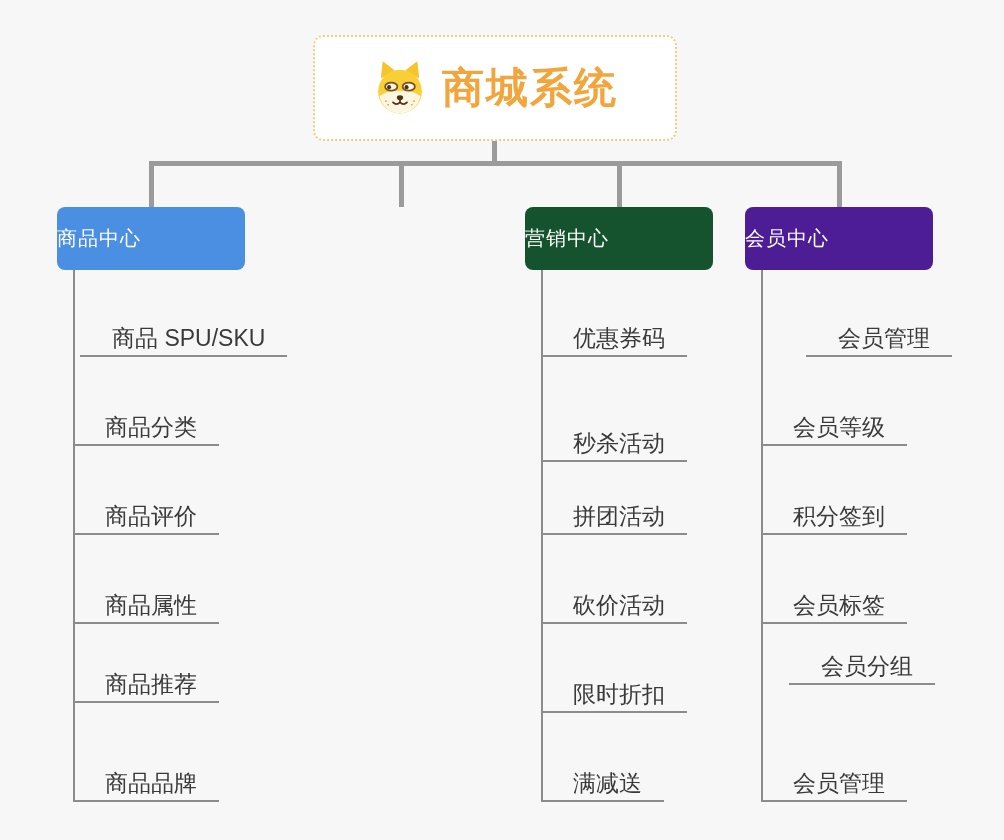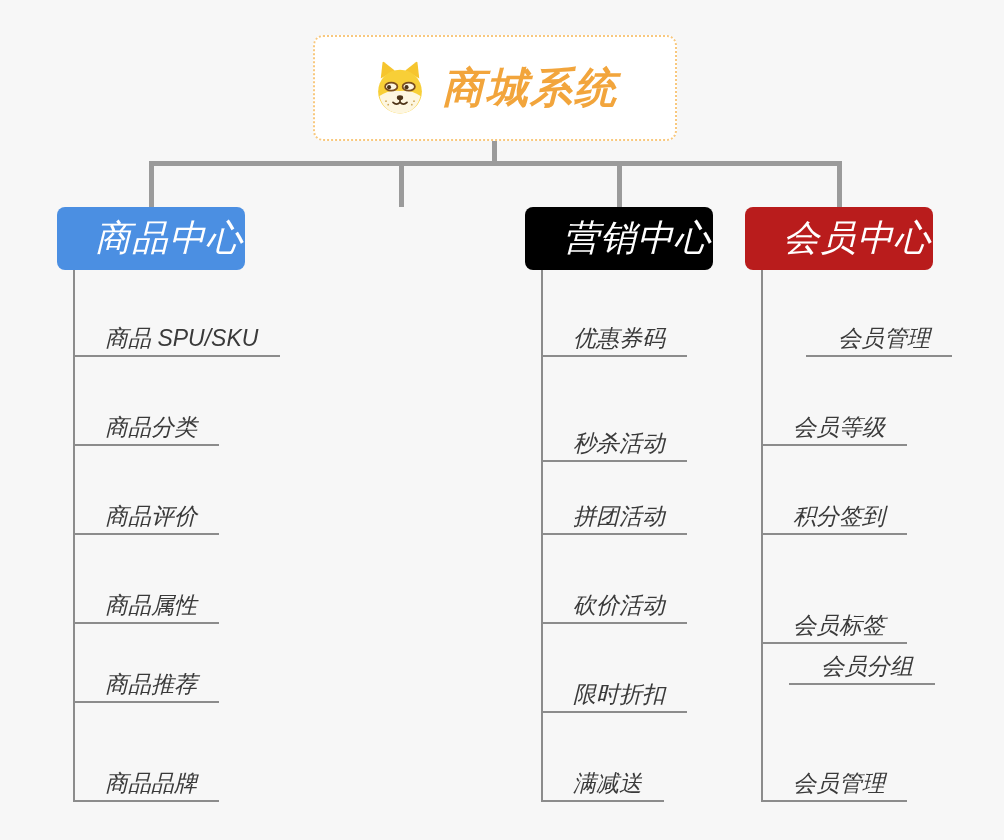--- a/index.html
+++ b/index.html
@@ -2,21 +2,21 @@
 <html><head>
 <meta charset="utf-8">
 <style>
   html,body{margin:0;padding:0;}
   body{
     width:1004px;height:840px;
     background:#f7f7f7;
     font-family:"Liberation Sans","DejaVu Sans",sans-serif;
     overflow:hidden;
   }
-  #canvas{position:relative;width:1004px;height:600px;background:#f7f7f7;font-style:italic;}
+  #canvas{position:relative;width:1004px;height:600px;background:#f7f7f7;}
 
   
   .root-node{
     position:absolute;left:313px;top:35px;width:364px;height:106px;
     background:#ffffff;border:2px dotted #f8c87e;border-radius:10px;
     box-sizing:border-box;
     display:flex;align-items:center;justify-content:center;gap:14px;
   }
   .root-title{
     font-size:42px;font-weight:600;color:#f2a53c;letter-spacing:2px;
@@ -27,24 +27,23 @@
   
   .conn{position:absolute;background:#9b9b9b;}
   .root-trunk{left:492px;top:141px;width:5px;height:22px;}
   .h-line{left:149px;top:161px;width:693px;height:5px;}
   .drop{top:166px;width:5px;height:41px;}
 
   
   .branch{position:absolute;top:207px;width:275px;height:620px;}
   .branch-header{
     width:188px;height:63px;border-radius:8px;
-    display:flex;align-items:center;justify-content:center;
-    color:#ffffff;font-size:36px;letter-spacing:1px;white-space:nowrap;
+    display:flex;align-items:center;justify-content:flex-start;
+    color:#ffffff;font-size:20px;letter-spacing:1px;white-space:nowrap;
     box-sizing:border-box;
-    padding-left:36px;
   }
   .trunk{
     position:absolute;left:16px;top:63px;width:2px;height:532px;
     background:#8c8c8c;
   }
   .leaf{
     position:absolute;left:16px;height:36px;line-height:34px;
     padding:0 22px 0 32px;box-sizing:border-box;
     border-bottom:2px solid #8c8c8c;
     font-size:23px;color:#3a3a3a;white-space:nowrap;
@@ -81,53 +80,53 @@
   <div class="conn drop" style="left:399px"></div>
   <div class="conn drop" style="left:617px"></div>
   <div class="conn drop" style="left:837px"></div>
 
   <div class="branch" style="left:57px">
     <div class="branch-header" style="background: rgb(75, 143, 226);">
       <span>商品中心</span>
     </div>
     <div class="trunk"></div>
     <div class="leaves">
-        <div class="leaf" style="top: 114px;">商品 SPU/SKU</div>
+        <div class="leaf" style="top: 114px; margin-left: 7px;">商品 SPU/SKU</div>
         <div class="leaf" style="top: 203px;">商品分类</div>
         <div class="leaf" style="top: 292px;">商品评价</div>
         <div class="leaf" style="top: 381px;">商品属性</div>
         <div class="leaf" style="top: 460px;">商品推荐</div>
         <div class="leaf" style="top: 559px;">商品品牌</div>
       </div>
   </div>
 
 
   <div class="branch" style="left:525px">
-    <div class="branch-header" style="background: #000000;">
+    <div class="branch-header" style="background: #14532d;">
       <span>营销中心</span>
     </div>
     <div class="trunk"></div>
     <div class="leaves">
         <div class="leaf" style="top: 114px;">优惠券码</div>
         <div class="leaf" style="top: 203px; margin-top: 16px;">秒杀活动</div>
         <div class="leaf" style="top: 292px;">拼团活动</div>
         <div class="leaf" style="top: 381px;">砍价活动</div>
         <div class="leaf" style="top: 470px;">限时折扣</div>
         <div class="leaf" style="top: 559px;">满减送</div>
       </div>
   </div>
 
   <div class="branch" style="left:745px">
-    <div class="branch-header" style="background: #b91c1c;">
+    <div class="branch-header" style="background: #4c1d95;">
       <span>会员中心</span>
     </div>
     <div class="trunk"></div>
     <div class="leaves">
         <div class="leaf" style="top: 114px; margin-left: 45px;">会员管理</div>
         <div class="leaf" style="top: 203px;">会员等级</div>
         <div class="leaf" style="top: 292px;">积分签到</div>
-        <div class="leaf" style="top: 381px; margin-top: 20px;">会员标签</div>
+        <div class="leaf" style="top: 381px;">会员标签</div>
         <div class="leaf" style="top: 442px; margin-left: 28px;">会员分组</div>
         <div class="leaf" style="top: 559px;">会员管理</div>
       </div>
   </div>
 
 </div>
 
 </body></html>

